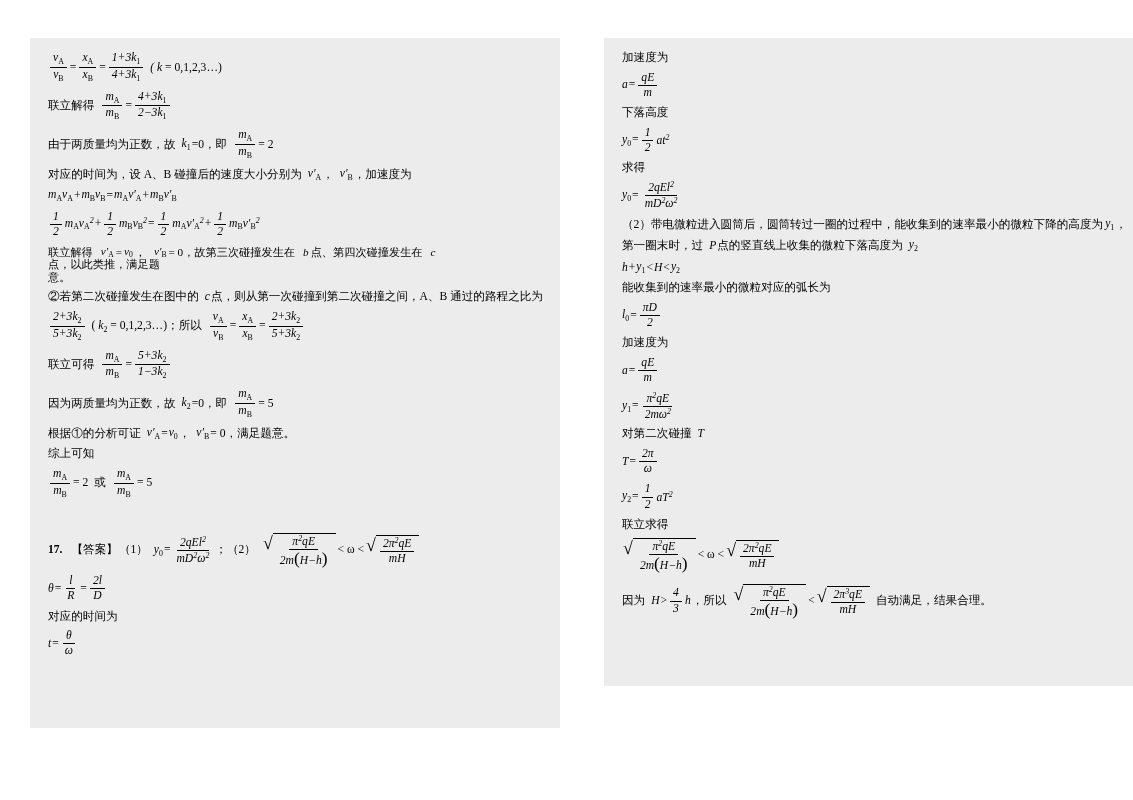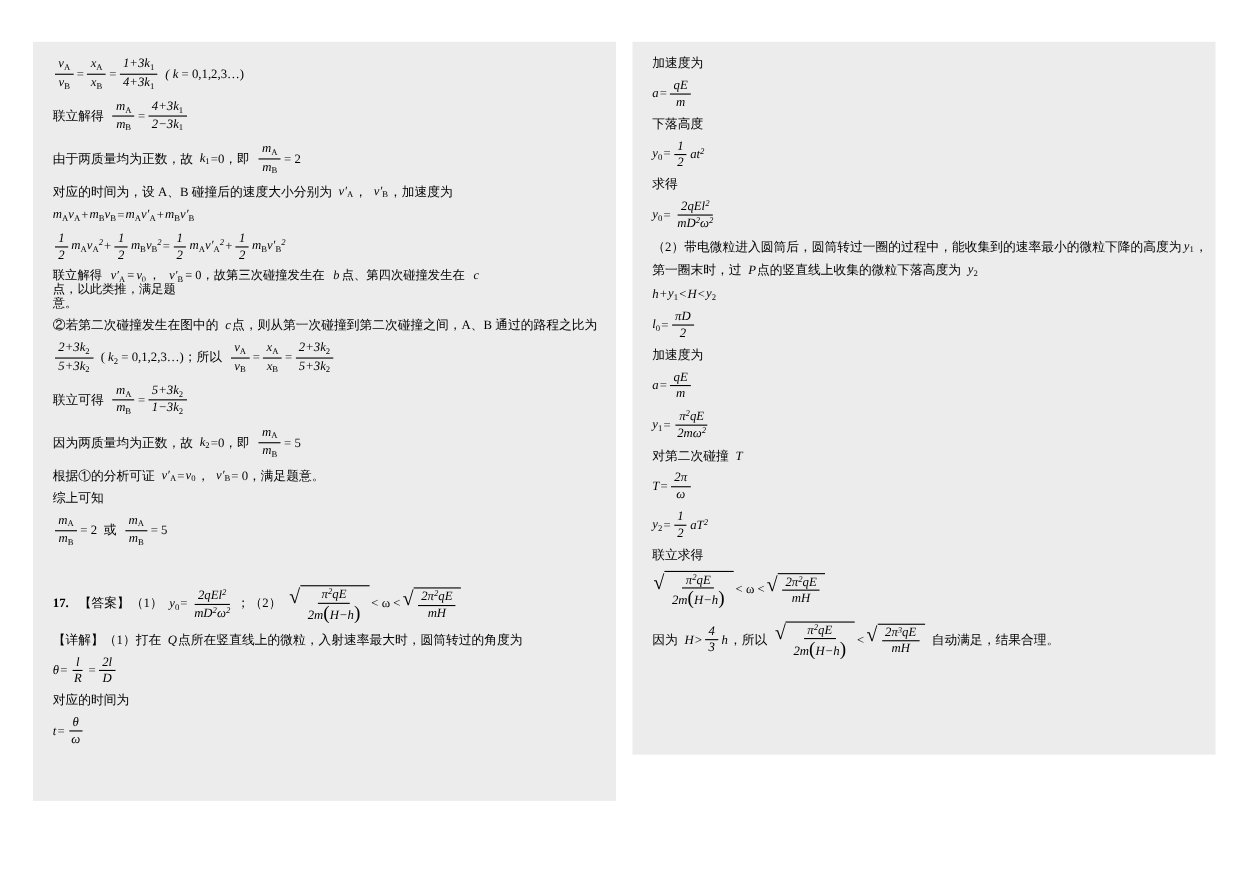--- a/index.html
+++ b/index.html
@@ -28,21 +28,21 @@
     line-height: 1.0;
     overflow: hidden;
   }
   .col-left {
     left: 30px;
     top: 38px;
     width: 530px;
     height: 690px;
   }
   .col-right {
-    left: 575px;
+    left: 604px;
     top: 38px;
     width: 530px;
     height: 648px;
   }
   .blk {
     margin: 0 0 8px 0;
   }
   .eq {
     font-family: "Liberation Serif", serif;
     font-size: 11.6px;
@@ -359,26 +359,20 @@
           <span class="radix">√</span>
           <span class="body">
         <span class="frac">
               <span class="num">2π<sup>2</sup>qE</span>
               <span class="den">mH</span>
             </span>
       </span>
         </span>
     </div>
 
-    <div class="blk eq" style="margin-top:10px">
-      <span class="label">【详解】（1）打在</span>
-        <span class="smallgap"></span>
-      <span class="italic">Q</span>
-        <span class="normal"> 点所在竖直线上的微粒，入射速率最大时，圆筒转过的角度为</span>
-    </div>
 
     <div class="blk eq">
       <span>θ</span>
         <span class="normal"> = </span>
       <span class="frac">
           <span class="num">l</span>
           <span class="den">R</span>
         </span>
       <span class="normal">=</span>
       <span class="frac">
@@ -463,20 +457,23 @@
     <div class="blk eq">
       <span>h</span>
         <span class="normal"> + </span>
         <span>y<sub>1</sub></span>
       <span class="normal"> &lt; </span>
         <span>H</span>
         <span class="normal"> &lt; </span>
         <span>y<sub>2</sub></span>
     </div>
 
+    <div class="blk eq">
+      <span class="label">能收集到的速率最小的微粒对应的弧长为</span>
+    </div>
 
     <div class="blk eq">
       <span>l<sub>0</sub></span>
         <span class="normal"> = </span>
       <span class="frac">
           <span class="num">πD</span>
           <span class="den">2</span>
         </span>
     </div>
 

